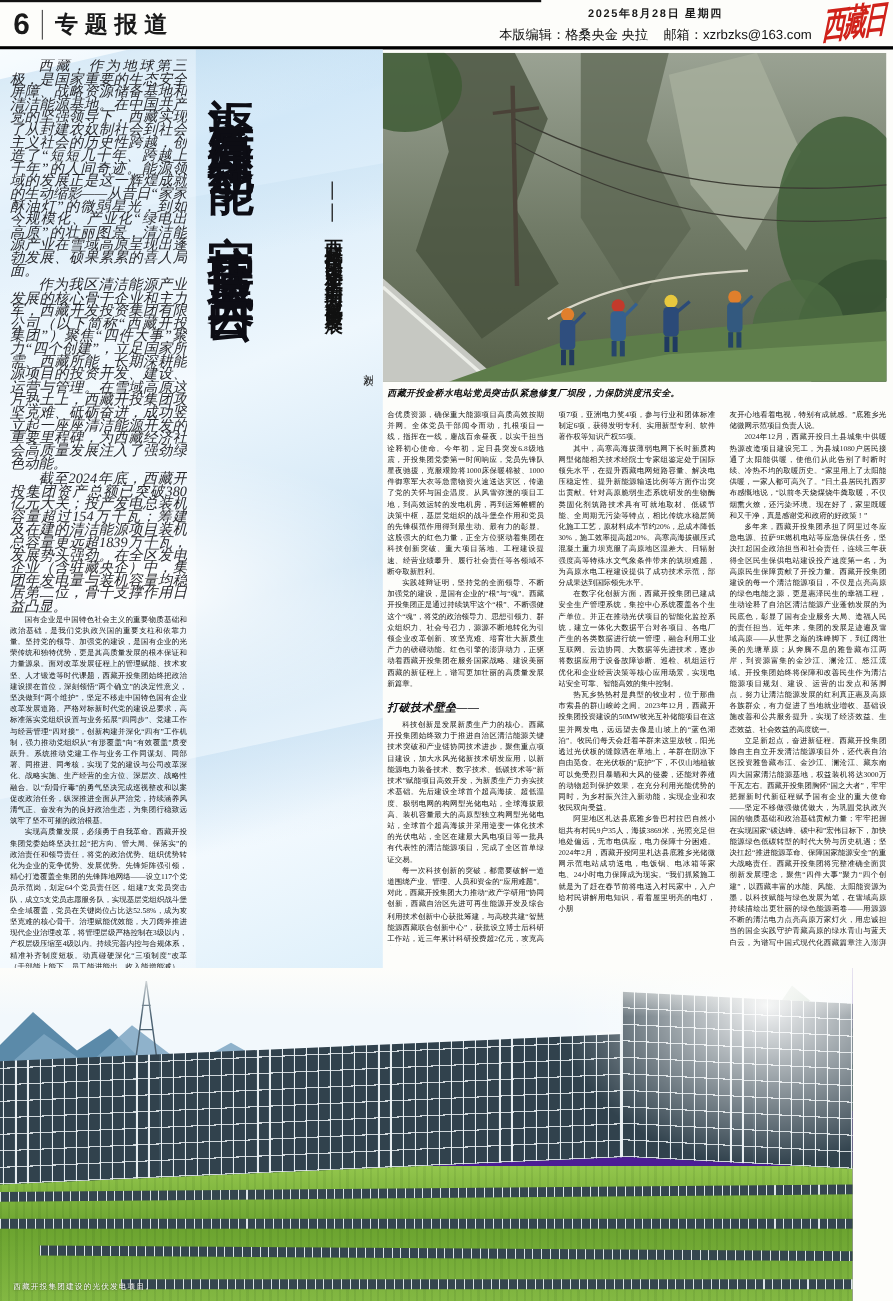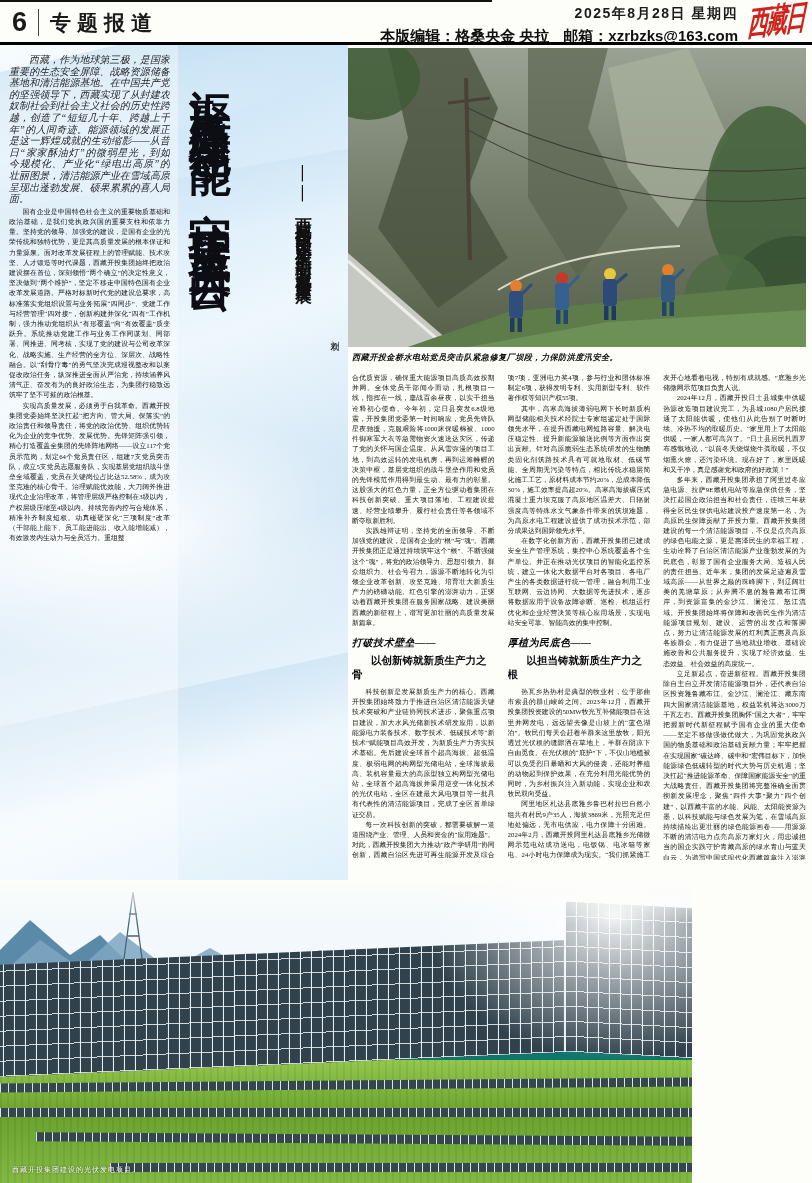--- a/index.html
+++ b/index.html
@@ -5,43 +5,43 @@
   html,body{margin:0;padding:0;background:#e9e9e9;}
   .page{position:relative;width:812px;height:1183px;margin:0 auto;background:#fdfdfa;
         font-family:"Liberation Serif",serif;color:#1a1a1a;overflow:hidden;}
   
   .top-edge{position:absolute;top:0;left:0;width:492px;height:2px;background:#111;}
   .hdr-left{position:absolute;left:12px;top:9px;display:flex;align-items:center;gap:11px;}
   .pageno{font-family:"Liberation Sans",sans-serif;font-size:27px;font-weight:bold;line-height:1;}
   .vdiv{width:1px;height:27px;background:#444;}
   .section-name{font-family:"Liberation Sans",sans-serif;font-size:21px;font-weight:bold;letter-spacing:6px;line-height:1;}
   .hdr-right{position:absolute;right:74px;top:5px;text-align:right;font-family:"Liberation Sans",sans-serif;}
-  .dateline{font-size:14px;font-weight:bold;letter-spacing:1.5px;}
-  .editline{font-size:15px;margin-top:4px;color:#111;font-weight:bold;}
+  .dateline{font-size:10px;font-weight:bold;letter-spacing:1.5px;text-align:center;}
+  .editline{font-size:12px;margin-top:4px;color:#111;}
   .editline .mail{margin-left:14px;}
   .masthead{position:absolute;right:0px;top:3px;width:72px;height:38px;color:#d0221a;
             font-size:21px;font-weight:bold;font-style:italic;letter-spacing:-2px;line-height:36px;text-align:center;
             transform:rotate(-7deg) skewX(-10deg) scale(1,1.55);transform-origin:center;}
   .hdr-rule{position:absolute;top:42px;left:0;width:812px;height:3px;background:#000;}
   
   .main{position:absolute;top:45px;left:0;width:812px;height:847px;}
   .blue-panel{position:absolute;left:0;top:0;width:348px;height:847px;overflow:hidden;
      background:linear-gradient(160deg,#f3fafe 0%,#d2e8f8 16%,#eef7fd 38%,#cfe5f5 60%,#f2f9fe 82%,#ddeffa 100%);}
   .streak-a{position:absolute;left:-90px;top:-18px;width:580px;height:86px;
      background:linear-gradient(180deg,#b7d8ef,rgba(255,255,255,0));transform:rotate(-13deg);opacity:.8;}
   .streak-b{position:absolute;left:-60px;top:130px;width:520px;height:60px;
      background:linear-gradient(180deg,#cde4f4,rgba(255,255,255,0));transform:rotate(-10deg);opacity:.6;}
   .cloud-soft{position:absolute;left:-30px;top:360px;width:420px;height:260px;
      background:radial-gradient(ellipse at 35% 50%,#ffffff 0%,rgba(255,255,255,0) 70%);}
   .streak-c{position:absolute;left:-80px;top:640px;width:560px;height:90px;
      background:linear-gradient(180deg,#c4def2,rgba(255,255,255,0));transform:rotate(-12deg);opacity:.55;}
   .panel-soft{position:absolute;left:0;top:0;width:178px;height:847px;background:rgba(255,255,255,.38);}
   
   .col1{position:absolute;left:9px;top:9px;width:161px;height:834px;overflow:hidden;}
-  .intro-p{margin:0 0 2px 0;font-size:10px;line-height:11.6px;text-align:justify;text-indent:2em;
+  .intro-p{margin:0 0 2px 0;font-size:13px;line-height:11.6px;text-align:justify;text-indent:2em;
            font-style:italic;color:#26262a;}
   .sec-head{margin:12px 0 6px 0;}
   .sec-lead{font-size:10px;font-weight:bold;font-style:italic;color:#0c0c10;letter-spacing:.5px;}
   .sec-title{font-size:10.5px;font-weight:bold;color:#0c0c10;text-indent:1.8em;margin-top:4px;}
   .bt{margin:0;font-size:6.8px;line-height:10.2px;text-align:justify;text-indent:2em;color:#141414;}
   .bt.cont{text-indent:0;}
   
   .headline-main{position:absolute;left:182px;top:12px;height:828px;writing-mode:vertical-rl;
      font-family:"Liberation Sans",sans-serif;font-weight:900;font-size:42px;letter-spacing:9px;
      color:#0d0d14;white-space:pre;}
@@ -51,21 +51,21 @@
      font-size:9px;letter-spacing:2px;color:#222;}
   
   .top-photo{position:absolute;left:348px;top:3px;width:458px;height:299px;margin:0;overflow:hidden;}
   .top-caption{position:absolute;left:352px;top:306.5px;width:454px;font-size:8.2px;font-weight:bold;
      font-style:italic;color:#0d0d0d;letter-spacing:.4px;}
   
   .cols{position:absolute;left:352px;top:328px;width:454px;height:487px;display:flex;gap:13px;overflow:hidden;}
   .col{width:142.6px;overflow:hidden;}
   .col .sec-head{margin:8px 0 5px 0;}
   
-  .bottom-photo{position:absolute;left:0;top:880px;width:692px;height:303px;margin:0;overflow:hidden;background:#0f766e;font-family:Liberation Serif, serif;}
+  .bottom-photo{position:absolute;left:0;top:880px;width:775px;height:303px;margin:0;overflow:hidden;background:#4c1d95;font-family:Liberation Serif, serif;}
   .bp-sky{position:absolute;left:0;top:0;width:812px;height:130px;}
   .bp-grass{position:absolute;left:0;top:180px;width:812px;height:123px;
      background:linear-gradient(#93c64d,#6ba32f 45%,#83b843);}
   .bp-grass:after{content:"";position:absolute;inset:0;
      background:repeating-linear-gradient(90deg,rgba(20,60,10,.08) 0 2px,transparent 2px 7px);}
   .band{position:absolute;
      background:
        repeating-linear-gradient(0deg, rgba(236,242,245,.85) 0 1px, rgba(236,242,245,0) 1px 15px),
        repeating-linear-gradient(90deg,#e7edf0 0 1px,#31424d 1px 10px,#3b4f5b 10px 11px);}
   .band-left{left:-8px;top:72px;width:600px;height:112px;transform:skewY(-2.5deg);}
@@ -108,20 +108,22 @@
     <div class="blue-panel">
       <div class="streak-a"></div>
       <div class="streak-b"></div>
       <div class="cloud-soft"></div>
       <div class="streak-c"></div>
       <div class="panel-soft"></div>
     </div>
 
     <div class="col1">
       <p class="intro-p">西藏，作为地球第三极，是国家重要的生态安全屏障、战略资源储备基地和清洁能源基地。在中国共产党的坚强领导下，西藏实现了从封建农奴制社会到社会主义社会的历史性跨越，创造了“短短几十年、跨越上千年”的人间奇迹。能源领域的发展正是这一辉煌成就的生动缩影——从昔日“家家酥油灯”的微弱星光，到如今规模化、产业化“绿电出高原”的壮丽图景，清洁能源产业在雪域高原呈现出蓬勃发展、硕果累累的喜人局面。</p>
+      <p class="intro-p">作为我区清洁能源产业发展的核心骨干企业和主力军，西藏开发投资集团有限公司（以下简称“西藏开投集团”）聚焦“四件大事”聚力“四个创建”，立足国家所需、西藏所能，长期深耕能源项目的投资开发、建设、运营与管理。在雪域高原这片热土上，西藏开投集团攻坚克难、砥砺奋进，成功竖立起一座座清洁能源开发的重要里程碑，为西藏经济社会高质量发展注入了强劲绿色动能。</p>
+      <p class="intro-p">截至2024年底，西藏开投集团资产总额已突破380亿元大关；投产发电总装机容量超过154万千瓦；筹建及在建的清洁能源项目装机总容量更远超1839万千瓦，发展势头强劲。在全区发电企业（含驻藏央企）中，集团年发电量与装机容量均稳居第二位，骨干支撑作用日益凸显。</p>
       <p class="bt">国有企业是中国特色社会主义的重要物质基础和政治基础，是我们党执政兴国的重要支柱和依靠力量。坚持党的领导、加强党的建设，是国有企业的光荣传统和独特优势，更是其高质量发展的根本保证和力量源泉。面对改革发展征程上的管理赋能、技术攻坚、人才锻造等时代课题，西藏开投集团始终把政治建设摆在首位，深刻领悟“两个确立”的决定性意义，坚决做到“两个维护”，坚定不移走中国特色国有企业改革发展道路。严格对标新时代党的建设总要求，高标准落实党组织设置与业务拓展“四同步”、党建工作与经营管理“四对接”，创新构建并深化“四有”工作机制，强力推动党组织从“有形覆盖”向“有效覆盖”质变跃升。系统推动党建工作与业务工作同谋划、同部署、同推进、同考核，实现了党的建设与公司改革深化、战略实施、生产经营的全方位、深层次、战略性融合。以“刮骨疗毒”的勇气坚决完成巡视整改和以案促改政治任务，纵深推进全面从严治党，持续涵养风清气正、奋发有为的良好政治生态，为集团行稳致远筑牢了坚不可摧的政治根基。</p>
       <p class="bt">实现高质量发展，必须勇于自我革命。西藏开投集团党委始终坚决扛起“把方向、管大局、保落实”的政治责任和领导责任，将党的政治优势、组织优势转化为企业的竞争优势、发展优势。先锋矩阵强引领，精心打造覆盖全集团的先锋阵地网络——设立117个党员示范岗，划定64个党员责任区，组建7支党员突击队，成立5支党员志愿服务队，实现基层党组织战斗堡垒全域覆盖，党员在关键岗位占比达52.58%，成为攻坚克难的核心骨干。治理赋能优效能，大刀阔斧推进现代企业治理改革，将管理层级严格控制在3级以内，产权层级压缩至4级以内。持续完善内控与合规体系，精准补齐制度短板。动真碰硬深化“三项制度”改革（干部能上能下、员工能进能出、收入能增能减），有效激发内生动力与全员活力。重组整</p>
     </div>
 
     <div class="headline-main">汇聚高原绿色动能　守护雪域蓝天白云</div>
     <div class="headline-sub">——西藏开投集团以新质生产力助力西藏高质量发展</div>
     <div class="headline-author">刘欢</div>
 
     <figure class="top-photo">
       <svg width="458" height="299" viewBox="0 0 458 299" xmlns="http://www.w3.org/2000/svg">
@@ -181,33 +183,28 @@
       </svg>
     </figure>
     <div class="top-caption">西藏开投金桥水电站党员突击队紧急修复厂坝段，力保防洪度汛安全。</div>
 
     <div class="cols">
       <div class="col">
         <p class="bt cont">合优质资源，确保重大能源项目高质高效按期并网。全体党员干部闻令而动，扎根项目一线，指挥在一线，鏖战百余昼夜，以实干担当诠释初心使命。今年初，定日县突发6.8级地震，开投集团党委第一时间响应，党员先锋队星夜驰援，克服艰险将1000床保暖棉被、1000件御寒军大衣等急需物资火速送达灾区，传递了党的关怀与国企温度。从风雪弥漫的项目工地，到高效运转的发电机房，再到运筹帷幄的决策中枢，基层党组织的战斗堡垒作用和党员的先锋模范作用得到最生动、最有力的彰显。这股强大的红色力量，正全方位驱动着集团在科技创新突破、重大项目落地、工程建设提速、经营业绩攀升、履行社会责任等各领域不断夺取新胜利。</p>
         <p class="bt">实践雄辩证明，坚持党的全面领导、不断加强党的建设，是国有企业的“根”与“魂”。西藏开投集团正是通过持续筑牢这个“根”、不断强健这个“魂”，将党的政治领导力、思想引领力、群众组织力、社会号召力，源源不断地转化为引领企业改革创新、攻坚克难、培育壮大新质生产力的磅礴动能。红色引擎的澎湃动力，正驱动着西藏开投集团在服务国家战略、建设美丽西藏的新征程上，谱写更加壮丽的高质量发展新篇章。</p>
         <div class="sec-head">
           <div class="sec-lead">打破技术壁垒——</div>
-          <div class="sec-title">以创新铸就新质生产力之骨</div>
         </div>
         <p class="bt">科技创新是发展新质生产力的核心。西藏开投集团始终致力于推进自治区清洁能源关键技术突破和产业链协同技术进步，聚焦重点项目建设，加大水风光储新技术研发应用，以新能源电力装备技术、数字技术、低碳技术等“新技术”赋能项目高效开发，为新质生产力夯实技术基础。先后建设全球首个超高海拔、超低温度、极弱电网的构网型光储电站，全球海拔最高、装机容量最大的高原型独立构网型光储电站，全球首个超高海拔并采用逆变一体化技术的光伏电站，全区在建最大风电项目等一批具有代表性的清洁能源项目，完成了全区首单绿证交易。</p>
         <p class="bt">每一次科技创新的突破，都需要破解一道道围绕产业、管理、人员和资金的“应用难题”。对此，西藏开投集团大力推动“政产学研用”协同创新，西藏自治区先进可再生能源开发及综合利用技术创新中心获批筹建，与高校共建“智慧能源西藏联合创新中心”，获批设立博士后科研工作站，近三年累计科研投费超2亿元，攻克高寒高海拔地区混凝土筑坝等关键技术，获得省部级奖</p>
       </div>
       <div class="col">
         <p class="bt cont">项7项，亚洲电力奖4项，参与行业和团体标准制定6项，获得发明专利、实用新型专利、软件著作权等知识产权55项。</p>
         <p class="bt">其中，高寒高海拔薄弱电网下长时新质构网型储能相关技术经院士专家组鉴定处于国际领先水平，在提升西藏电网短路容量、解决电压稳定性、提升新能源输送比例等方面作出突出贡献。针对高原脆弱生态系统研发的生物酶类固化剂筑路技术具有可就地取材、低碳节能、全周期无污染等特点，相比传统水稳层简化施工工艺，原材料成本节约20%，总成本降低30%，施工效率提高超20%。高寒高海拔碾压式混凝土重力坝克服了高原地区温差大、日辐射强度高等特殊水文气象条件带来的筑坝难题，为高原水电工程建设提供了成功技术示范，部分成果达到国际领先水平。</p>
         <p class="bt">在数字化创新方面，西藏开投集团已建成安全生产管理系统，集控中心系统覆盖各个生产单位。并正在推动光伏项目的智能化监控系统，建立一体化大数据平台对各项目、各电厂产生的各类数据进行统一管理，融合利用工业互联网、云边协同、大数据等先进技术，逐步将数据应用于设备故障诊断、巡检、机组运行优化和企业经营决策等核心应用场景，实现电站安全可靠、智能高效的集中控制。</p>
-        <div class="sec-head">
-          <div class="sec-lead">厚植为民底色——</div>
-          <div class="sec-title">以担当铸就新质生产力之根</div>
-        </div>
         <p class="bt">热瓦乡热热村是典型的牧业村，位于那曲市索县的群山峻岭之间。2023年12月，西藏开投集团投资建设的50MW牧光互补储能项目在这里并网发电，远远望去像是山坡上的“蓝色湖泊”。牧民们每天会赶着羊群来这里放牧，阳光透过光伏板的缝隙洒在草地上，羊群在阴凉下自由觅食。在光伏板的“庇护”下，不仅山地植被可以免受烈日暴晒和大风的侵袭，还能对养殖的动物起到保护效果，在充分利用光能优势的同时，为乡村振兴注入新动能，实现企业和农牧民双向受益。</p>
         <p class="bt">阿里地区札达县底雅乡鲁巴村拉巴自然小组共有村民9户35人，海拔3869米，光照充足但地处偏远，无市电供应，电力保障十分困难。2024年2月，西藏开投阿里札达县底雅乡光储微网示范电站成功送电，电饭锅、电冰箱等家电、24小时电力保障成为现实。“我们抓紧施工就是为了赶在春节前将电送入村民家中，入户给村民讲解用电知识，看着屋里明亮的电灯，小朋</p>
       </div>
       <div class="col">
         <p class="bt cont">友开心地看着电视，特别有成就感。”底雅乡光储微网示范项目负责人说。</p>
         <p class="bt">2024年12月，西藏开投日土县城集中供暖热源改造项目建设完工，为县城1080户居民接通了太阳能供暖，使他们从此告别了时断时续、冷热不均的取暖历史。“家里用上了太阳能供暖，一家人都可高兴了。”日土县居民扎西罗布感慨地说，“以前冬天烧煤烧牛粪取暖，不仅烟熏火燎，还污染环境。现在好了，家里既暖和又干净，真是感谢党和政府的好政策！”</p>
         <p class="bt">多年来，西藏开投集团承担了阿里过冬应急电源、拉萨9E燃机电站等应急保供任务，坚决扛起国企政治担当和社会责任，连续三年获得全区民生保供电站建设投产速度第一名，为高原民生保障贡献了开投力量。西藏开投集团建设的每一个清洁能源项目，不仅是点亮高原的绿色电能之源，更是惠泽民生的幸福工程，生动诠释了自治区清洁能源产业蓬勃发展的为民底色，彰显了国有企业服务大局、造福人民的责任担当。近年来，集团的发展足迹遍及雪域高原——从世界之巅的珠峰脚下，到辽阔壮美的羌塘草原；从奔腾不息的雅鲁藏布江两岸，到资源富集的金沙江、澜沧江、怒江流域。开投集团始终将保障和改善民生作为清洁能源项目规划、建设、运营的出发点和落脚点，努力让清洁能源发展的红利真正惠及高原各族群众，有力促进了当地就业增收、基础设施改善和公共服务提升，实现了经济效益、生态效益、社会效益的高度统一。</p>
         <p class="bt">立足新起点，奋进新征程。西藏开投集团除自主自立开发清洁能源项目外，还代表自治区投资雅鲁藏布江、金沙江、澜沧江、藏东南四大国家清洁能源基地，权益装机将达3000万千瓦左右。西藏开投集团胸怀“国之大者”，牢牢把握新时代新征程赋予国有企业的重大使命——坚定不移做强做优做大，为巩固党执政兴国的物质基础和政治基础贡献力量；牢牢把握在实现国家“碳达峰、碳中和”宏伟目标下，加快能源绿色低碳转型的时代大势与历史机遇；坚决扛起“推进能源革命、保障国家能源安全”的重大战略责任。西藏开投集团将完整准确全面贯彻新发展理念，聚焦“四件大事”聚力“四个创建”，以西藏丰富的水能、风能、太阳能资源为墨，以科技赋能与绿色发展为笔，在雪域高原持续描绘出更壮丽的绿色能源画卷——用源源不断的清洁电力点亮高原万家灯火，用忠诚担当的国企实践守护青藏高原的绿水青山与蓝天白云，为谱写中国式现代化西藏篇章注入澎湃的绿色动能。</p>
       </div>
     </div>

